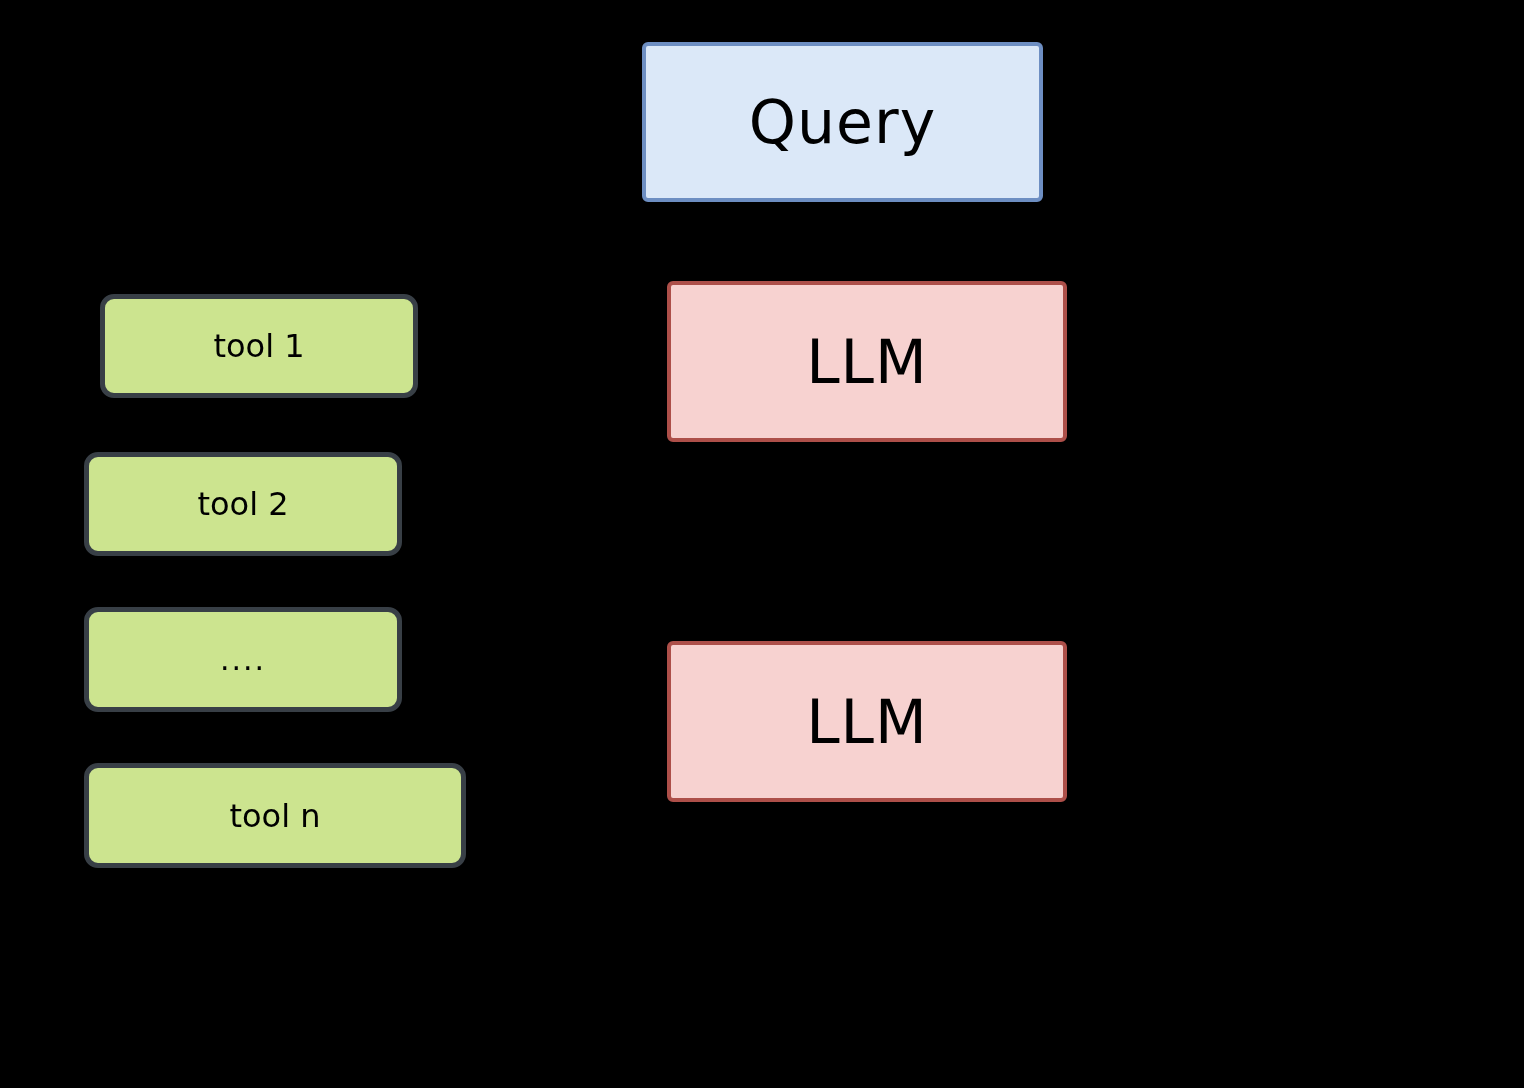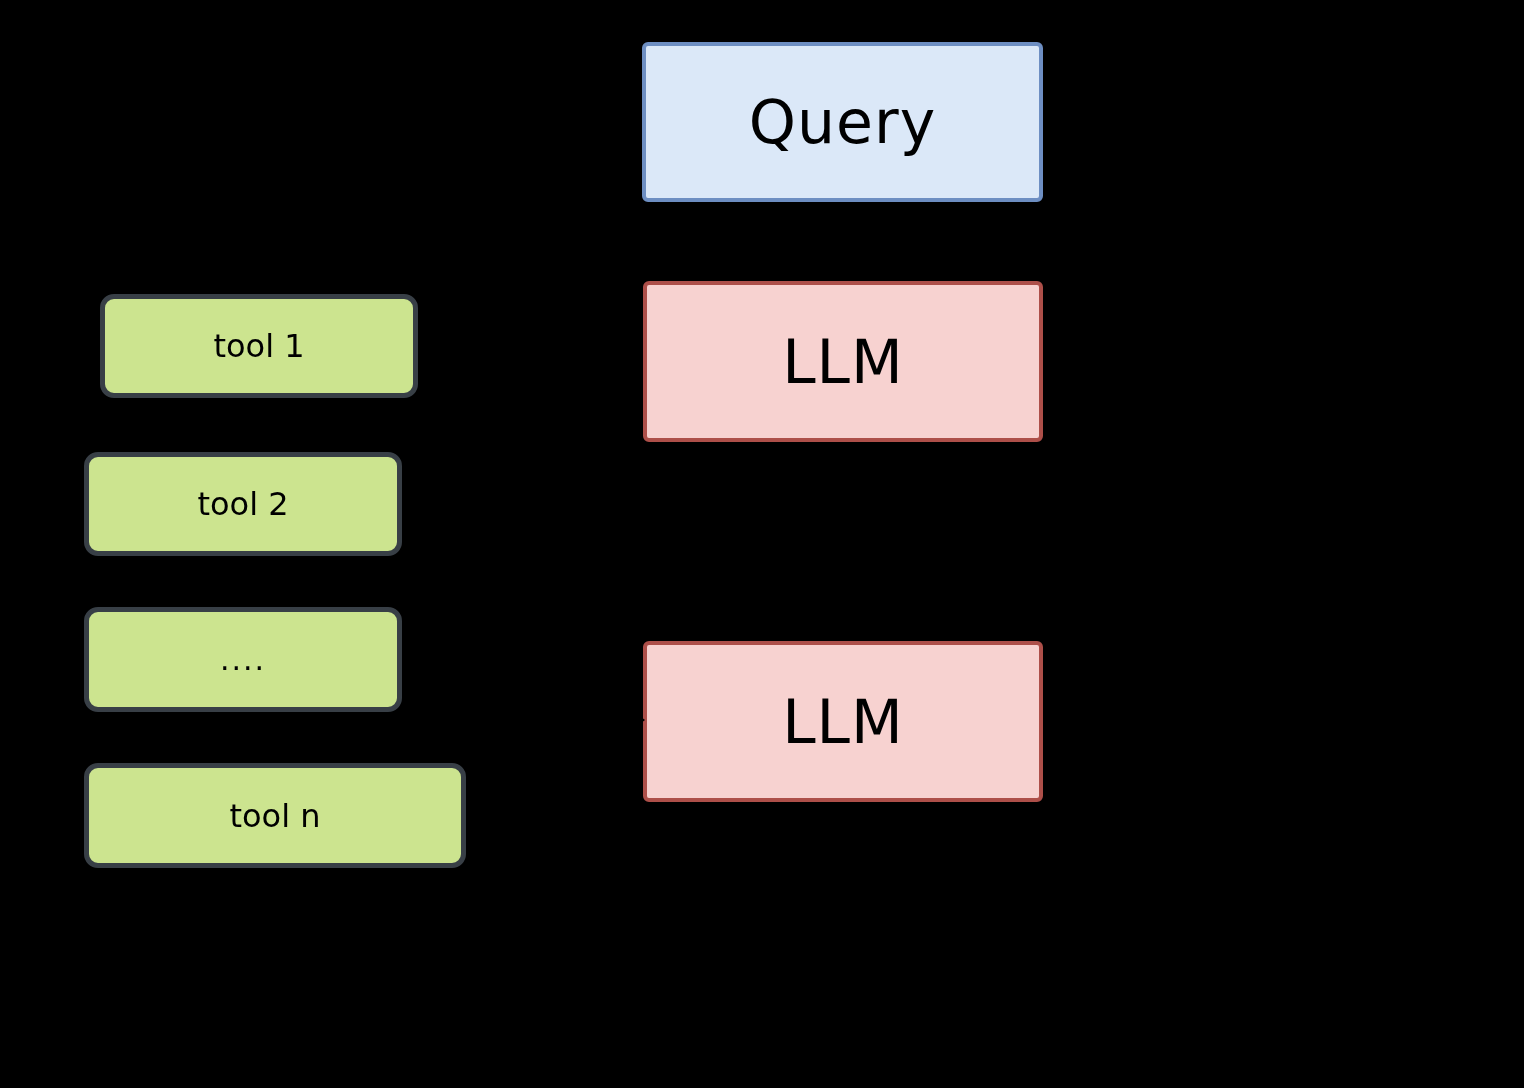--- a/index.html
+++ b/index.html
@@ -31,20 +31,21 @@
     font-weight: 500;
     letter-spacing: 1px;
   }
   .blue-box {
     background: #dbe8f8;
     border: 4px solid #6d8ec2;
   }
   .red-box {
     background: #f7d2d0;
     border: 4px solid #ad4f49;
+    margin-left: 24px;
   }
   
   .tool-box {
     background: #cce48f;
     border: 5px solid #383f46;
     border-radius: 14px;
     font-size: 32px;
     font-weight: 500;
   }
   #query-box  { left: 642px; top: 42px;  width: 401px; height: 160px; }

